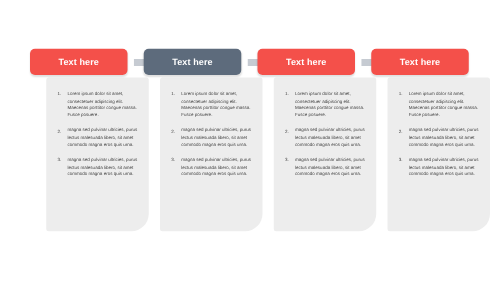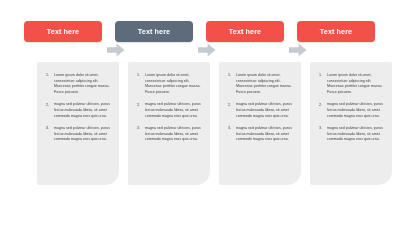--- a/index.html
+++ b/index.html
@@ -57,21 +57,21 @@
   }
   .item-text {
     flex: 1;
     font-size: 3.6px;
     line-height: 5.6px;
     color: #3e3e3e;
     letter-spacing: 0.01px;
   }
   .header-pill {
     position: absolute;
-    top: 21px;
+    top: 39px;
     left: 0px;
     width: 78px;
     height: 21px;
     border-radius: 4px;
     display: flex;
     align-items: center;
     justify-content: center;
     box-shadow: 0 1px 1.5px rgba(0,0,0,0.13);
     z-index: 5;
   }

